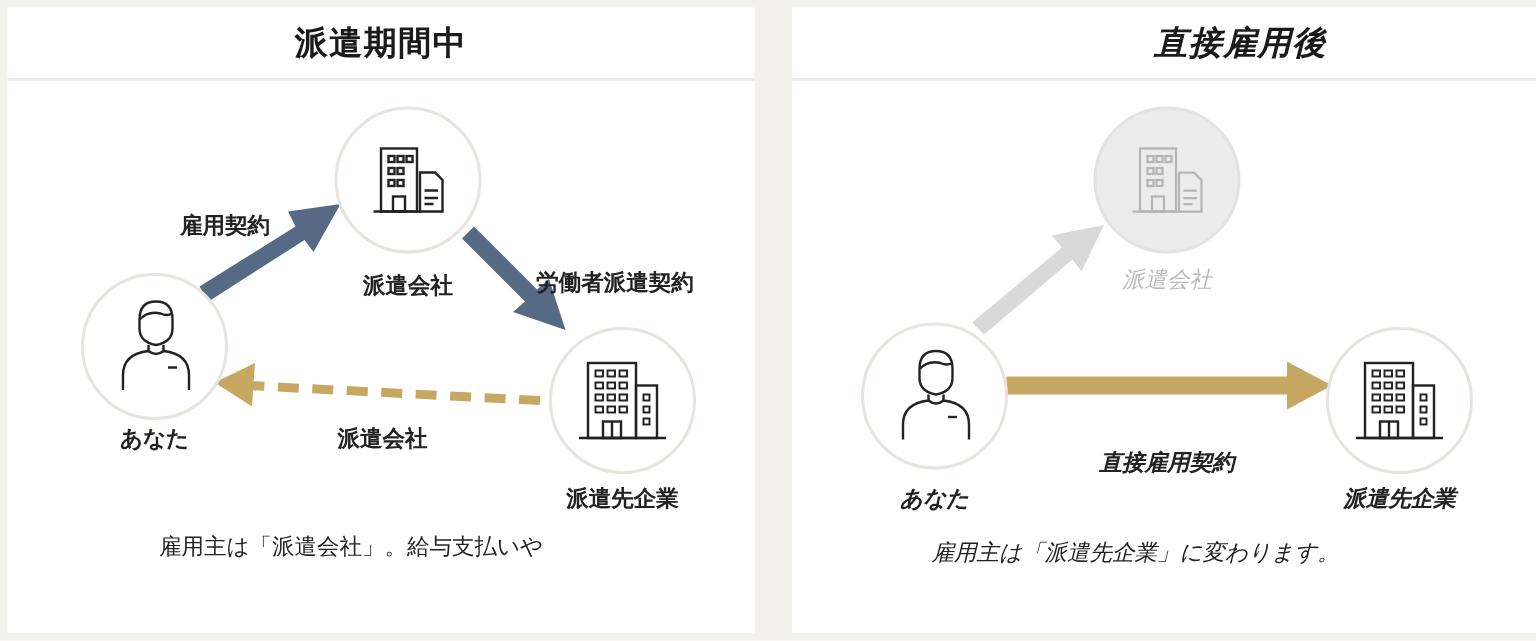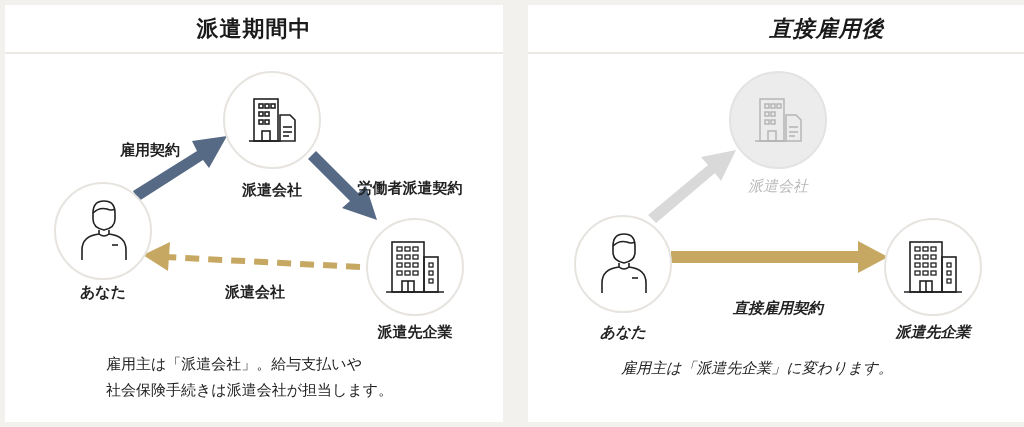--- a/index.html
+++ b/index.html
@@ -102,21 +102,20 @@
 
   <span class="lbl" style="left:145px;top:136px;">雇用契約</span>
   <span class="lbl" style="left:267px;top:176px;">派遣会社</span>
   <span class="lbl" style="left:405px;top:174px;">労働者派遣契約</span>
   <span class="lbl" style="left:98px;top:278px;">あなた</span>
   <span class="lbl" style="left:250px;top:278px;">派遣会社</span>
   <span class="lbl" style="left:410px;top:318px;">派遣先企業</span>
 
   <div class="note" style="left:101px;top:346px;">
     <div>雇用主は「派遣会社」。給与支払いや</div>
-    <div>社会保険手続きは派遣会社が担当します。</div>
   </div>
 </div>
 
 <div class="panel right">
   <div class="panel-head">
     <span class="panel-title">直接雇用後</span>
   </div>
 
   <svg class="diagram" width="499" height="417" viewBox="0 0 499 417">
 

